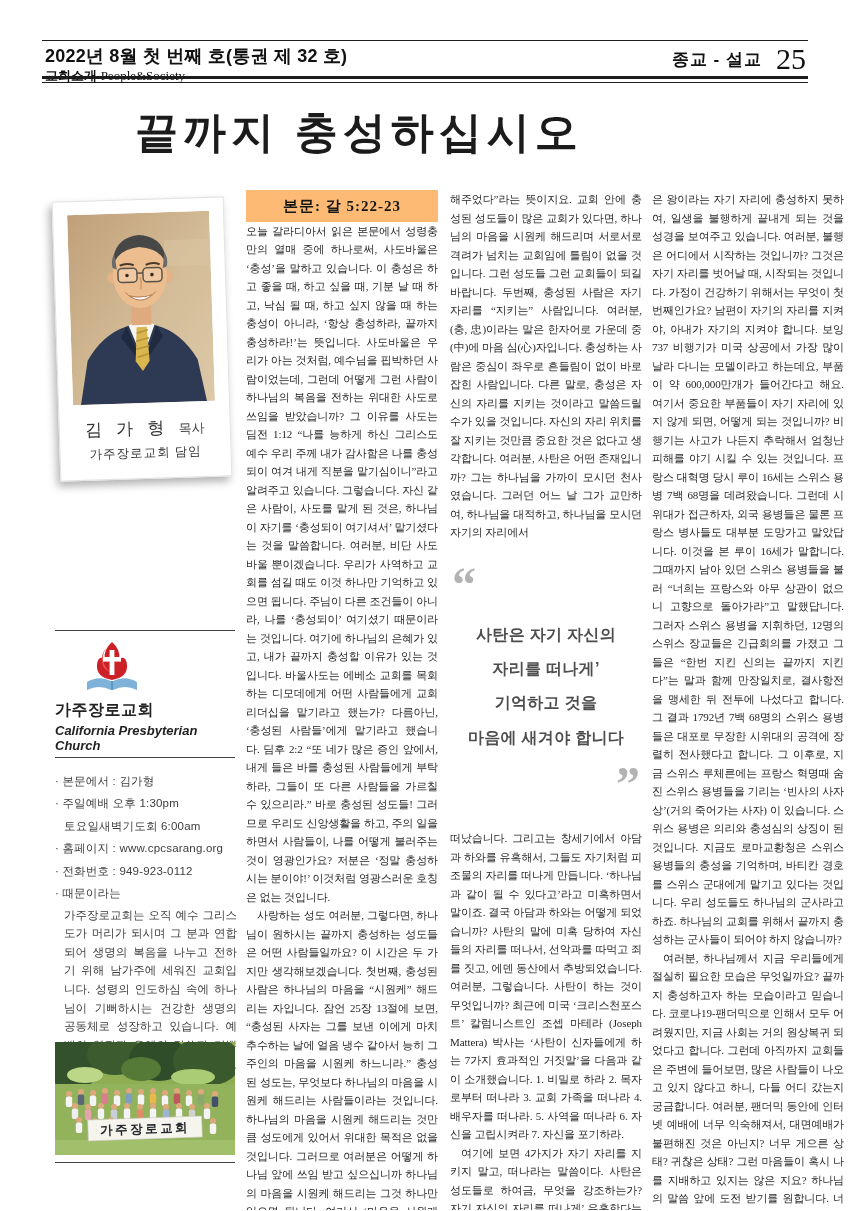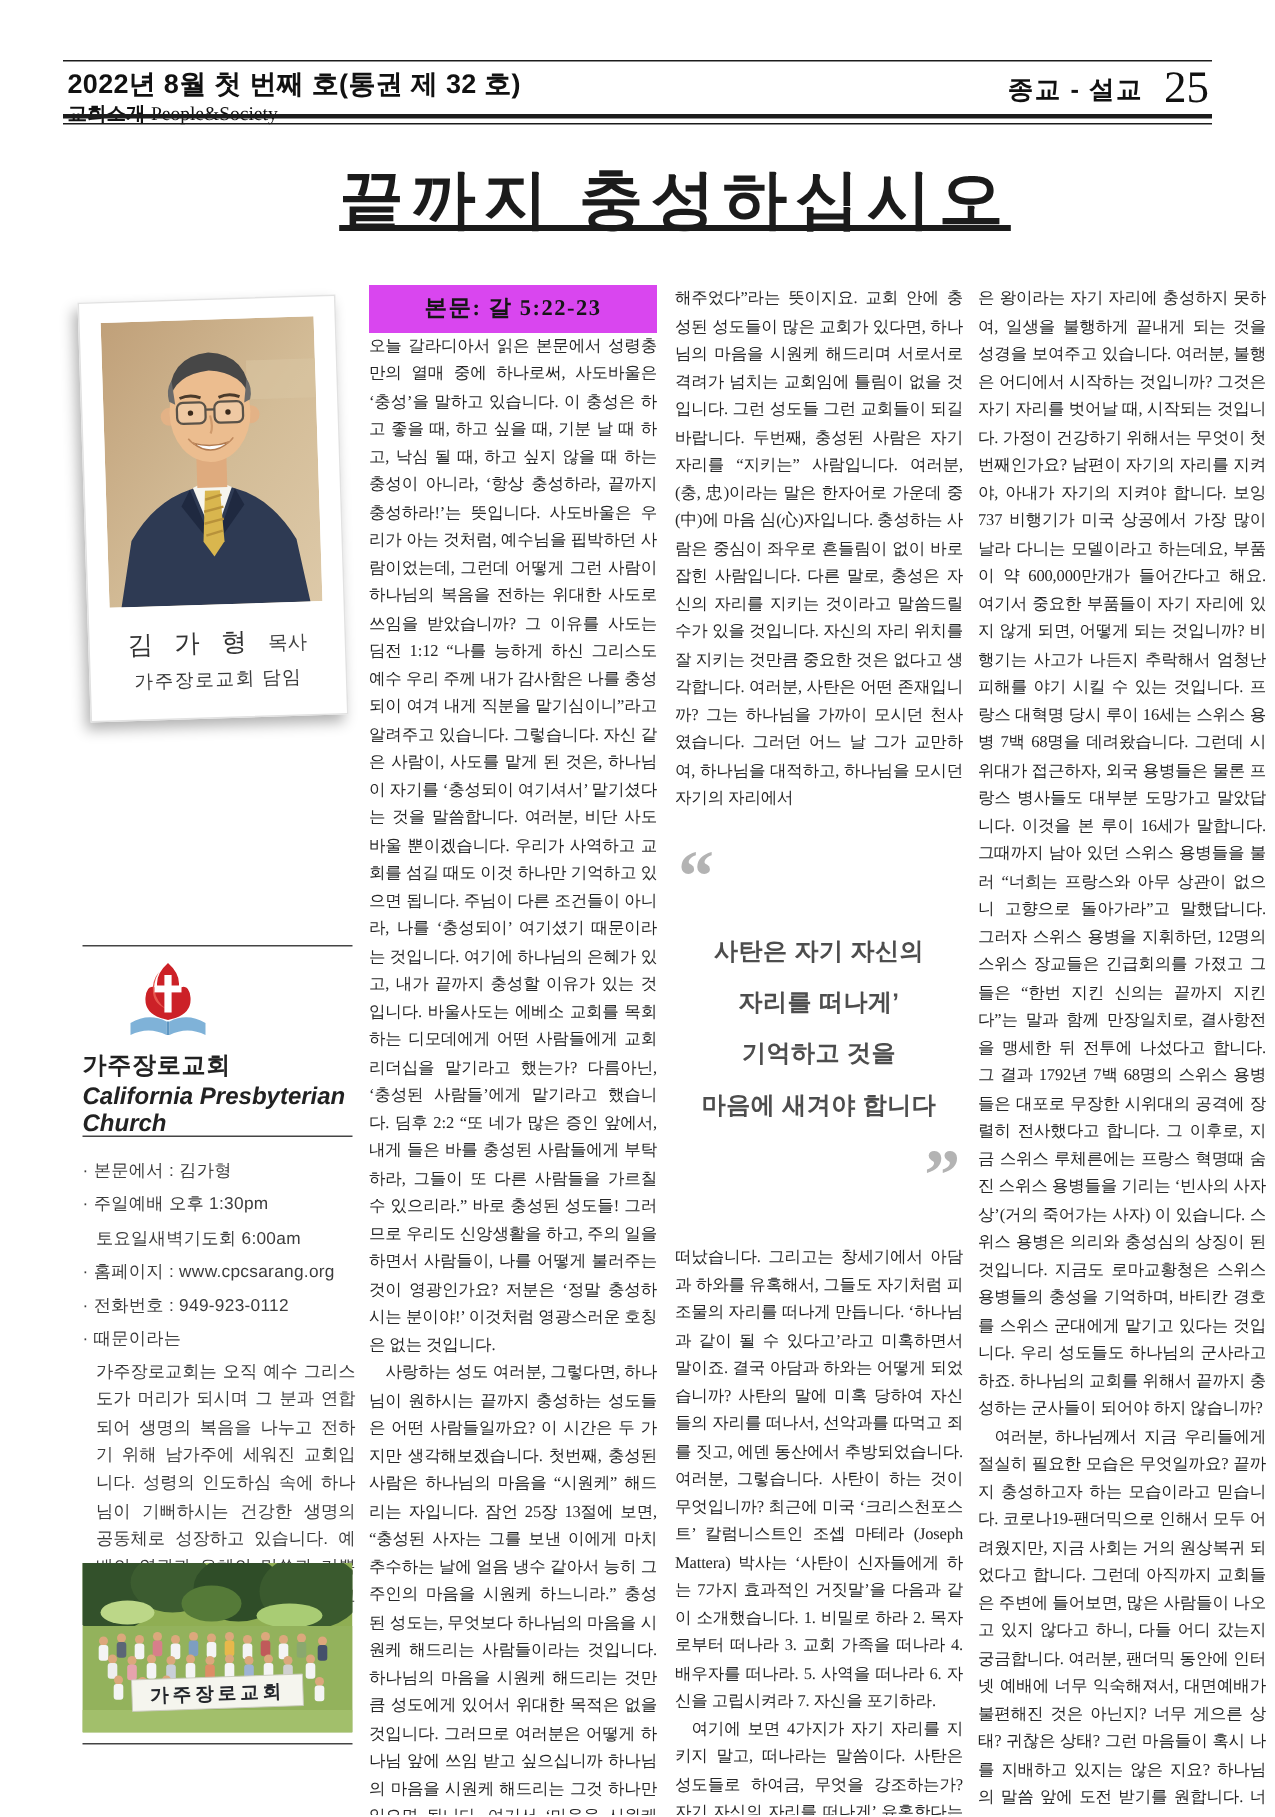--- a/index.html
+++ b/index.html
@@ -13,61 +13,61 @@
   #thin-rule2 { top:82px; height:1px; }
   .hdr-left { position:absolute; left:45px; top:45px; line-height:1.25; }
   .hdr-issue { font-size:18px; font-weight:bold; color:#111; letter-spacing:0.2px; }
   .hdr-section { font-size:13px; font-weight:bold; color:#111; }
   .hdr-section .en { font-family:"Liberation Serif", serif; font-weight:normal; }
   .hdr-right { position:absolute; right:44px; top:44px; display:flex; align-items:flex-end; gap:14px; }
   .hdr-cat { font-size:17px; font-weight:bold; color:#111; padding-bottom:3px; letter-spacing:1px; }
   .hdr-page { font-size:30px; font-family:"Liberation Serif", serif; color:#111; line-height:1; }
 
   
-  .main-title { position:absolute; left:135px; top:104px; width:630px; text-align:center;
+  .main-title { position:absolute; left:135px; top:104px; width:630px; text-align:left;
     font-family:"Liberation Serif", serif; font-size:43px; font-weight:bold; color:#1b1b1b;
-    letter-spacing:5px;text-decoration:underline; }
+    letter-spacing:5px; }
 
   
   .photo-card { position:absolute; left:56px; top:199px; width:172px; background:#fff;
     padding:13px 14px 16px; transform:rotate(-1.8deg);
     box-shadow:-3px 5px 9px rgba(0,0,0,0.30); border:1px solid #e2e2e2; }
   .photo-card svg { display:block; }
   .cap-name { margin-top:14px; text-align:center; font-family:"Liberation Serif", serif;
     font-size:17px; color:#333; letter-spacing:5px; }
   .cap-name .sfx { font-size:13px; letter-spacing:0; color:#444; }
   .cap-role { margin-top:5px; text-align:center; font-family:"Liberation Serif", serif;
     font-size:12.5px; color:#3a3a3a; letter-spacing:1px; }
 
   .side-rule { position:absolute; left:55px; width:180px; height:1px; background:#444; }
   #srule1 { top:630px; } #srule2 { top:757px; } #srule3 { top:1162px; }
 
   .logo-wrap { position:absolute; left:55px; top:640px; width:180px; text-align:left; }
   .logo-wrap svg { display:block; margin:0 0 6px 28px; }
   .church-kr { font-size:16px; font-weight:bold; color:#222; letter-spacing:0.5px; }
-  .church-en { font-size:16px; font-weight:bold; font-style:italic; color:#222; margin-top:2px; }
+  .church-en { font-size:13px; font-weight:bold; font-style:italic; color:#222; margin-top:2px; }
   .church-addr { font-size:12px; color:#8d8d8d; line-height:1.85; margin-top:6px; }
 
   .info-list { position:absolute; left:55px; top:770px; width:182px; font-size:11.5px;
     color:#3c3c3c; line-height:1.95; }
   .info-line { letter-spacing:0.2px; }
   .info-cont { padding-left:9px; }
   .info-intro { padding-left:9px; text-align:justify; line-height:1.62; margin-top:1px; }
 
   .group-photo { position:absolute; left:55px; top:1042px; width:180px; height:113px; }
 
   
   .col { position:absolute; top:190px; width:192px; height:1020px; overflow:hidden;
     font-family:"Liberation Serif", serif; font-size:11px; line-height:18.5px;
     text-align:justify; color:#262626; letter-spacing:-0.1px; }
   #col1 { left:246px; } #col2 { left:450px; } #col3 { left:652px; }
   .col p { margin:0; }
   .indent { text-indent:11px; }
 
-  .scripture-box { background:#d946ef; text-align:center; font-family:"Liberation Serif", serif;
+  .scripture-box { background:#fdba74; text-align:center; font-family:"Liberation Serif", serif;
     font-weight:bold; font-size:15px; color:#161616; padding:7px 0 6px; margin-bottom:14px;
     letter-spacing:1px; text-indent:0; }
 
   .quote-block { margin:30px 2px 24px; }
   .q-mark { font-family:"Liberation Serif", serif; font-size:48px; font-weight:bold;
     color:#b3b3b3; line-height:0.55; }
   .q-open { text-align:left; height:30px; }
   .q-close { text-align:right; height:34px; margin-top:16px; }
   .q-lines { text-align:center; font-family:"Liberation Sans", sans-serif; font-size:16px;
     font-weight:600; color:#4d4d4d; line-height:2.15; letter-spacing:0.3px; margin-top:16px;

